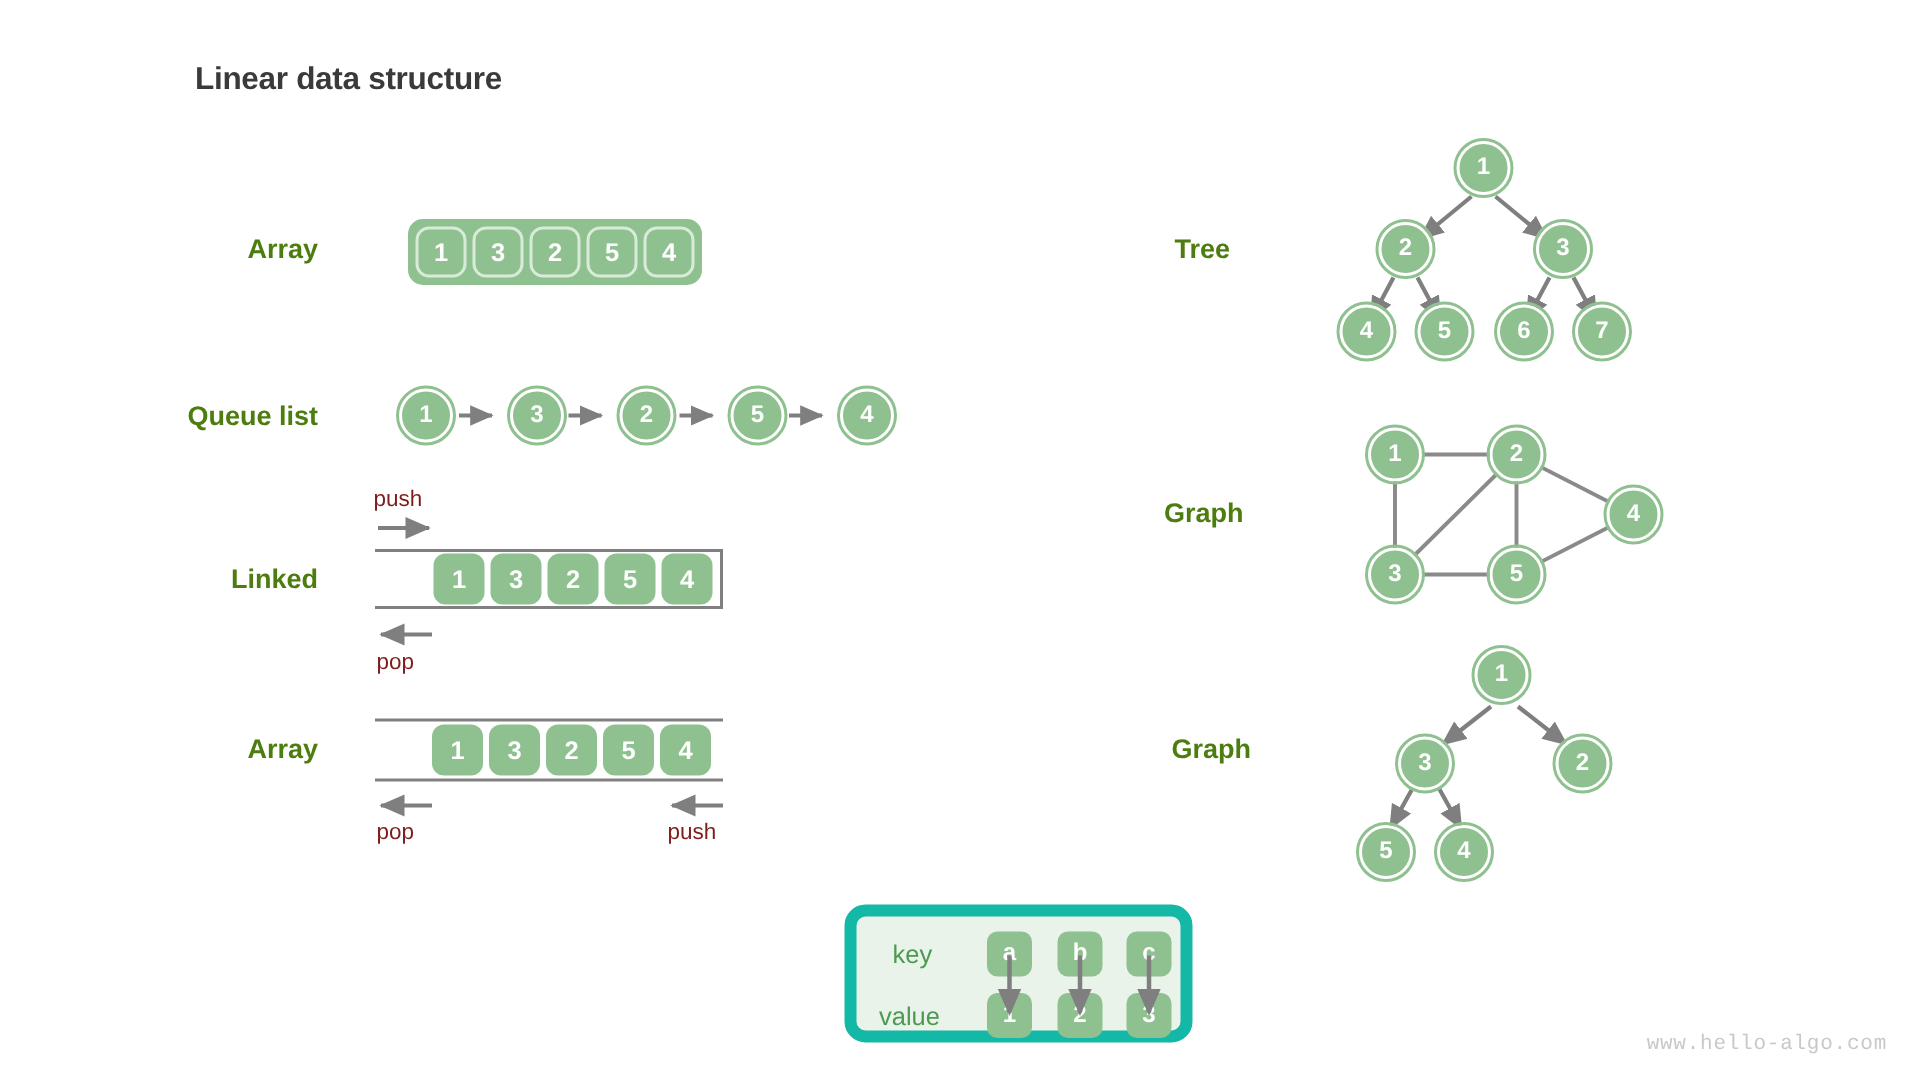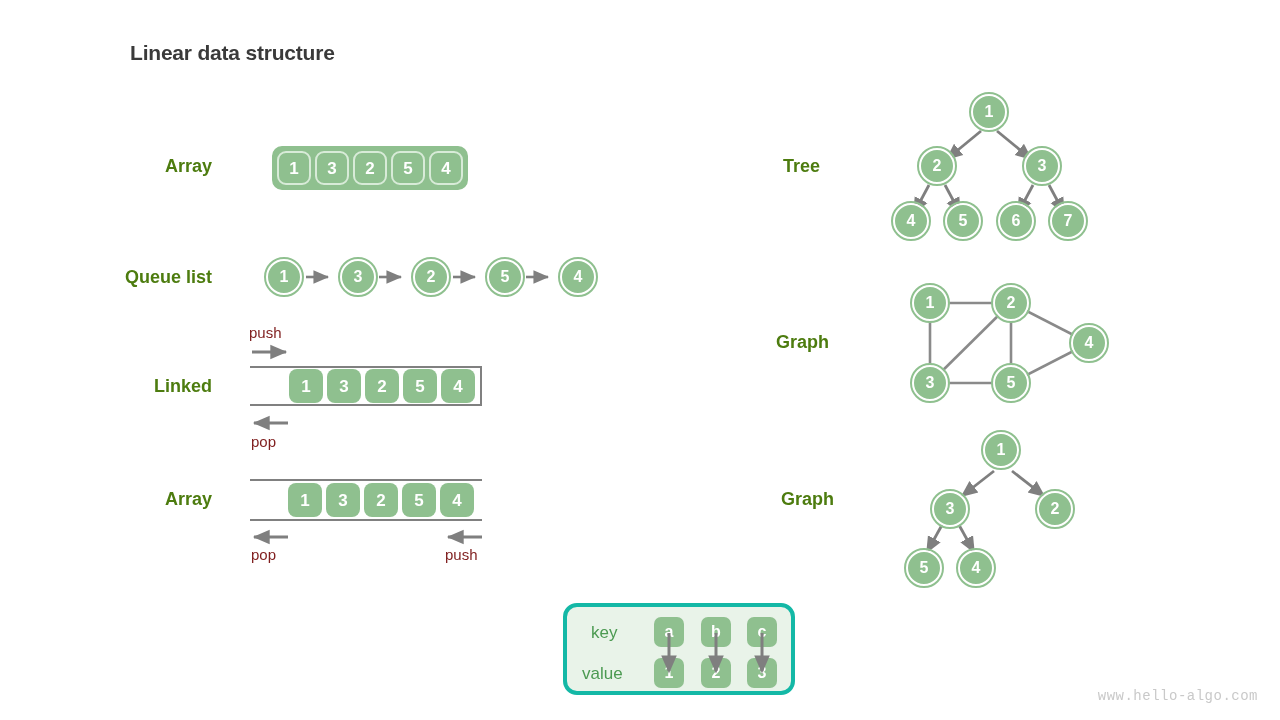--- a/index.html
+++ b/index.html
@@ -67,21 +67,21 @@
     border-top:2px solid #808080;
     border-bottom:2px solid #808080;
     display:flex;align-items:center;justify-content:flex-start;
     gap:4px;padding:0 0 0 38px;
     background:#ffffff;
   }
   .op-label{font-size:15px;color:#7f1d1d;white-space:nowrap;}
 
   
   .hash-panel{
-    background:#e9f3e9;border:4px solid #14b8a6;border-radius:14px;
+    background:#e9f3e9;border:8px solid #14b8a6;border-radius:14px;
     box-sizing:border-box;position:relative;
   }
   .hash-rowlabel{
     font-size:17px;color:#4c9a52;font-weight:normal;white-space:nowrap;
   }
   .hash-cell{
     width:30px;height:30px;border-radius:7px;background:#8fc08f;
     color:#fff;font-size:16px;font-weight:bold;
     display:flex;align-items:center;justify-content:center;
     box-sizing:border-box;

